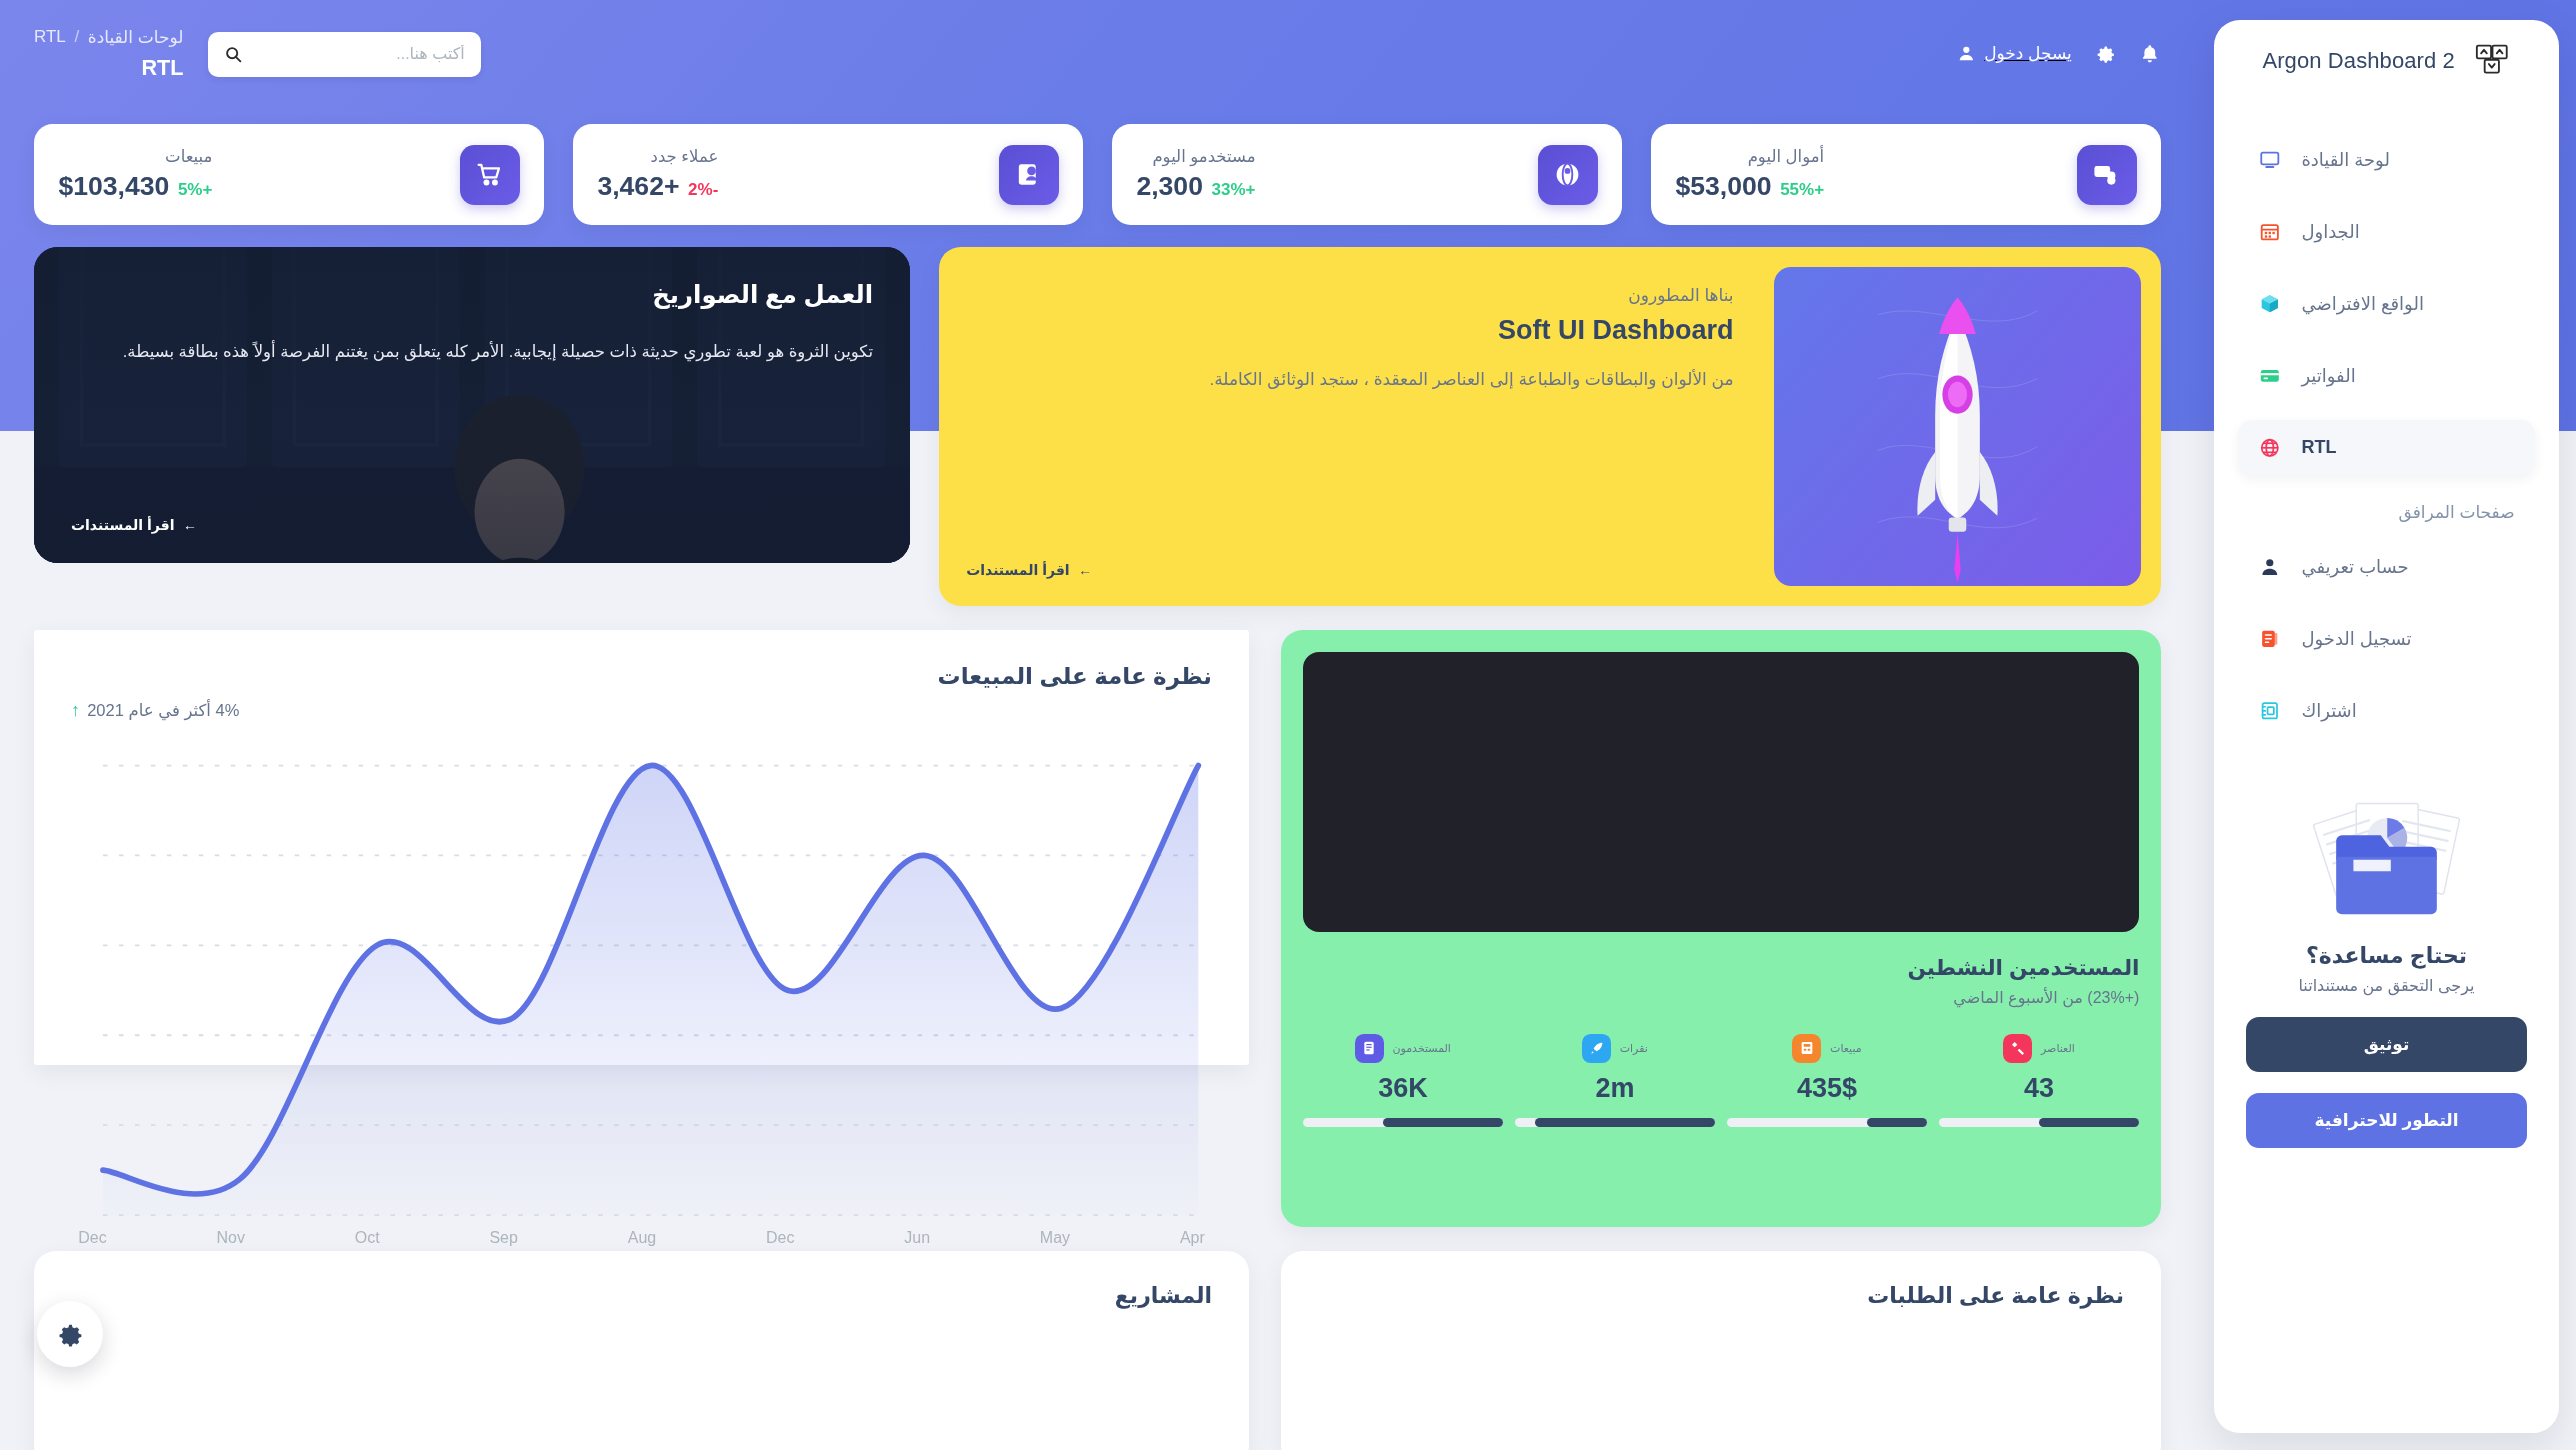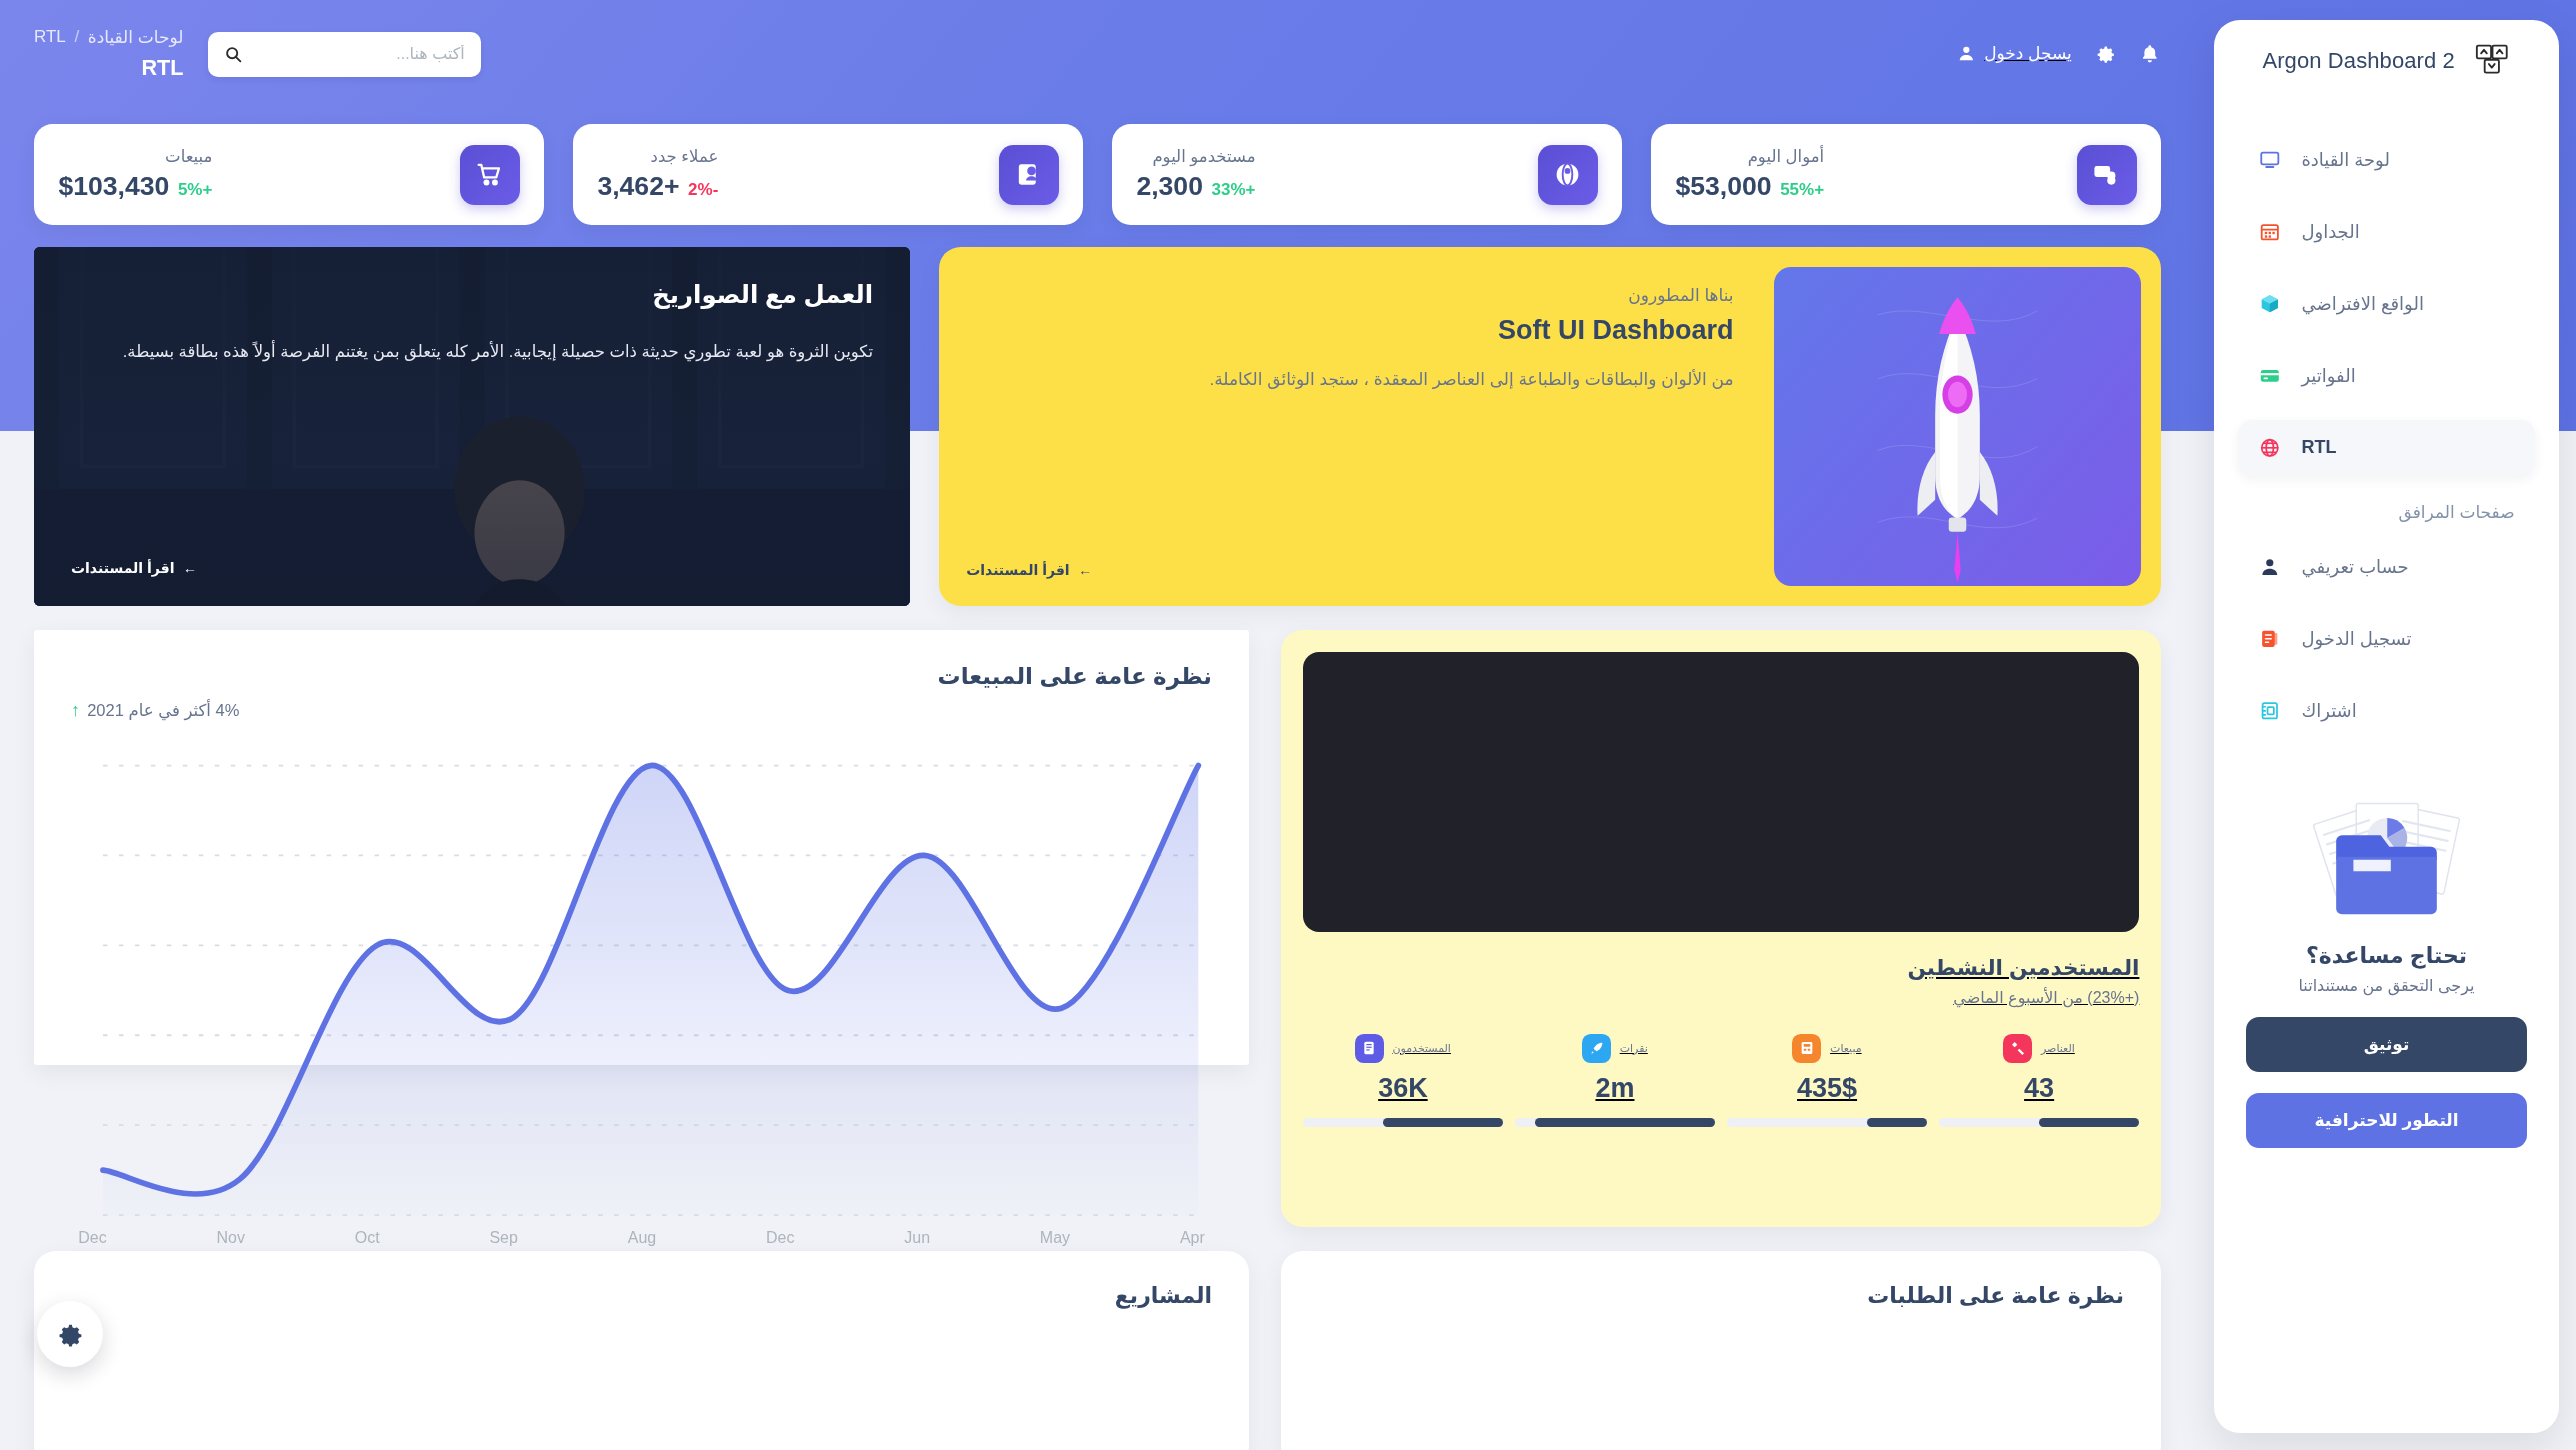--- a/index.html
+++ b/index.html
@@ -214,22 +214,22 @@
   .card-body { font-size: 17px; line-height: 1.62; color: #67748e; margin-top: 20px; }
   .read-link {
     margin-top: auto;
     font-size: 14px; font-weight: bold; color: #344767;
     cursor: pointer; display: inline-flex; align-items: center; gap: 8.6px;
     flex-direction: row-reverse; align-self: flex-end;
   }
   .read-link.light { color: #ffffff; }
 
   .card-photo {
-    flex: 1; height: 359px;
-    border-radius: 6px; overflow: hidden;
+    flex: 1; height: 316px;
+    border-radius: 24px; overflow: hidden;
     position: relative;
     background: #1d2a44;
   }
   .photo-bg { position: absolute; inset: 0; width: 100%; height: 100%; }
   .photo-overlay {
     position: absolute; inset: 0;
     background: linear-gradient(180deg, rgba(19,28,48,.86) 0%, rgba(19,28,48,.70) 55%, rgba(19,28,48,.80) 100%);
   }
   .photo-copy {
     position: absolute; inset: 0;
@@ -262,25 +262,25 @@
   .chart-sub .arrow-up { color: #2dce89; font-size: 18px; }
   .chart-wrap { flex: 1; position: relative; margin-top: 24.4px; }
   .chart-wrap svg { width: 100%; height: 100%; display: block; }
   .x-labels {
     display: flex; flex-direction: row; justify-content: space-between;
     padding: 0 7.2px; margin-top: 4.3px;
   }
   .x-labels span { font-size: 16px; color: #adb5bd; }
 
   .users-card {
-    flex: 1; border-radius: 21.6px; background: #fef9c3;
+    flex: 1; border-radius: 21.6px; background: #86efac;
     box-shadow: 0 7.2px 24.4px rgba(20,20,43,.06);
     padding: 21.6px;
     height: 597px;
-    display: flex; flex-direction: column; text-decoration: underline;
+    display: flex; flex-direction: column;
   }
   .media-box {
     height: 280px; border-radius: 16px;
     background: #212229;
     flex: none;
   }
   .users-title {
     font-size: 21.6px; font-weight: bold; color: #344767;
     text-align: right; margin-top: 23px;
   }

